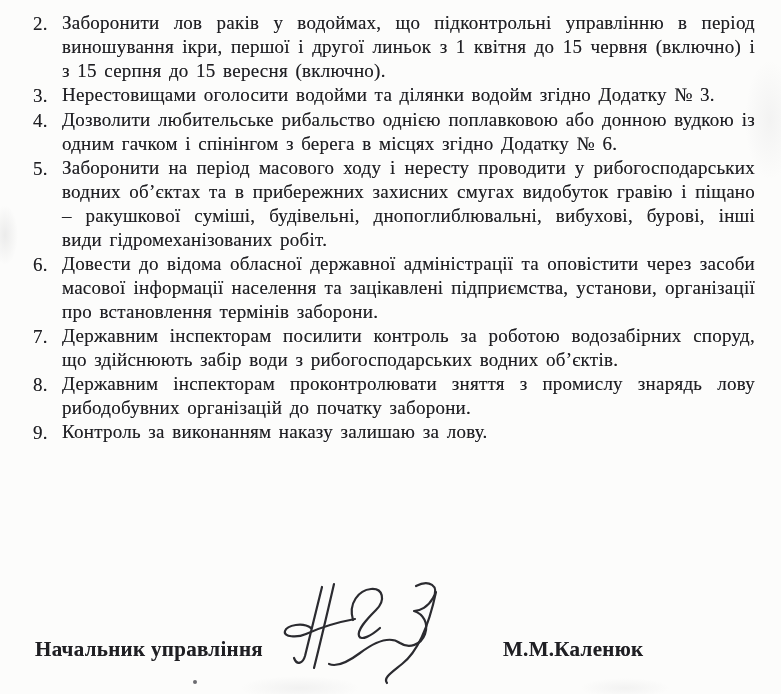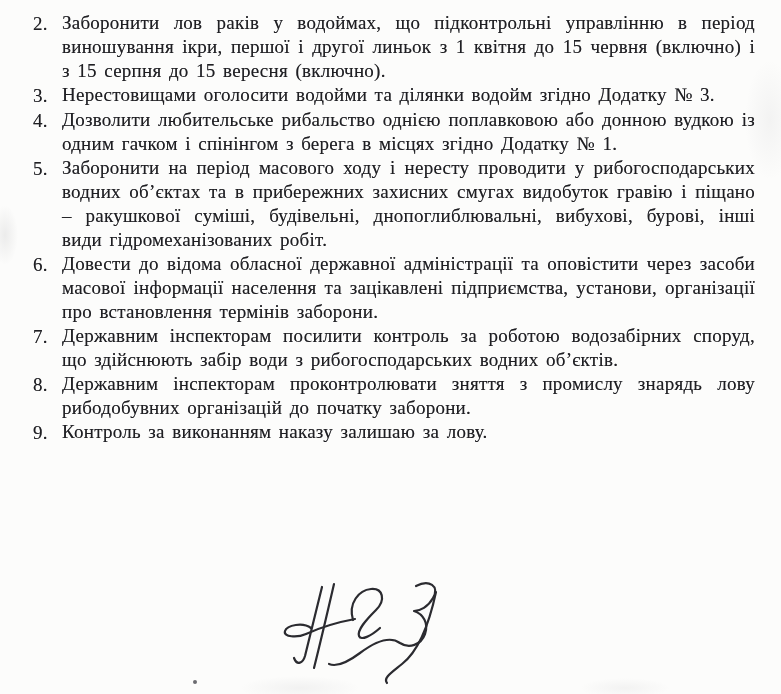--- a/index.html
+++ b/index.html
@@ -112,21 +112,21 @@
       <span class="txt">Заборонити лов раків у водоймах, що підконтрольні управлінню в період виношування ікри, першої і другої линьок з 1 квітня до 15 червня (включно) і з 15 серпня до 15 вересня (включно).</span>
     </div>
 
     <div class="doc-item">
       <span class="num">3.</span>
       <span class="txt">Нерестовищами оголосити водойми та ділянки водойм згідно Додатку № 3.</span>
     </div>
 
     <div class="doc-item">
       <span class="num">4.</span>
-      <span class="txt">Дозволити любительське рибальство однією поплавковою або донною вудкою із одним гачком і спінінгом з берега в місцях згідно Додатку № 1.</span>
+      <span class="txt">Дозволити любительське рибальство однією поплавковою або донною вудкою із одним гачком і спінінгом з берега в місцях згідно Додатку № 6.</span>
     </div>
 
     <div class="doc-item">
       <span class="num">5.</span>
       <span class="txt">Заборонити на період масового ходу і нересту проводити у рибогосподарських водних об’єктах та в прибережних захисних смугах видобуток гравію і піщано – ракушкової суміші, будівельні, днопоглиблювальні, вибухові, бурові, інші види гідромеханізованих робіт.</span>
     </div>
 
     <div class="doc-item">
       <span class="num">6.</span>
       <span class="txt">Довести до відома обласної державної адміністрації та оповістити через засоби масової інформації населення та зацікавлені підприємства, установи, організації про встановлення термінів заборони.</span>
@@ -143,33 +143,35 @@
     </div>
 
     <div class="doc-item">
       <span class="num">9.</span>
       <span class="txt">Контроль за виконанням наказу залишаю за лову.</span>
     </div>
 
   </div>
 
   <div class="sig-row">
+    <span class="sig-title">Начальник управління</span>
 
     <svg class="sig-svg" viewBox="0 0 206 114" aria-hidden="true">
 
       <path d="M 38,51 C 30,45 14,48 12,54 C 10,60 24,61 33,57 C 44,52 60,46 82,42"></path>
 
       <path d="M 49,10 C 43,34 37,58 32,79 C 30,86 24,89 21,81"></path>
 
       <path d="M 61,7 C 55,33 48,63 41,91"></path>
 
       <path d="M 80,43 C 75,26 86,13 98,12 C 110,11 113,23 103,33 C 93,43 84,53 86,59 C 88,64 98,59 107,51"></path>
 
       <path d="M 143,9 C 156,2 167,9 160,21 C 155,30 147,34 141,34 C 150,37 156,46 152,57 C 148,68 136,72 127,66 C 116,58 99,67 87,76 C 75,85 63,90 56,87"></path>
 
       <path d="M 163,15 C 157,43 147,73 129,87 C 118,96 110,101 114,106"></path>
     </svg>
 
+    <span class="sig-name">М.М.Каленюк</span>
   </div>
 
   <div class="ink-dot"></div>
 
 </div>
 
 </body></html>

